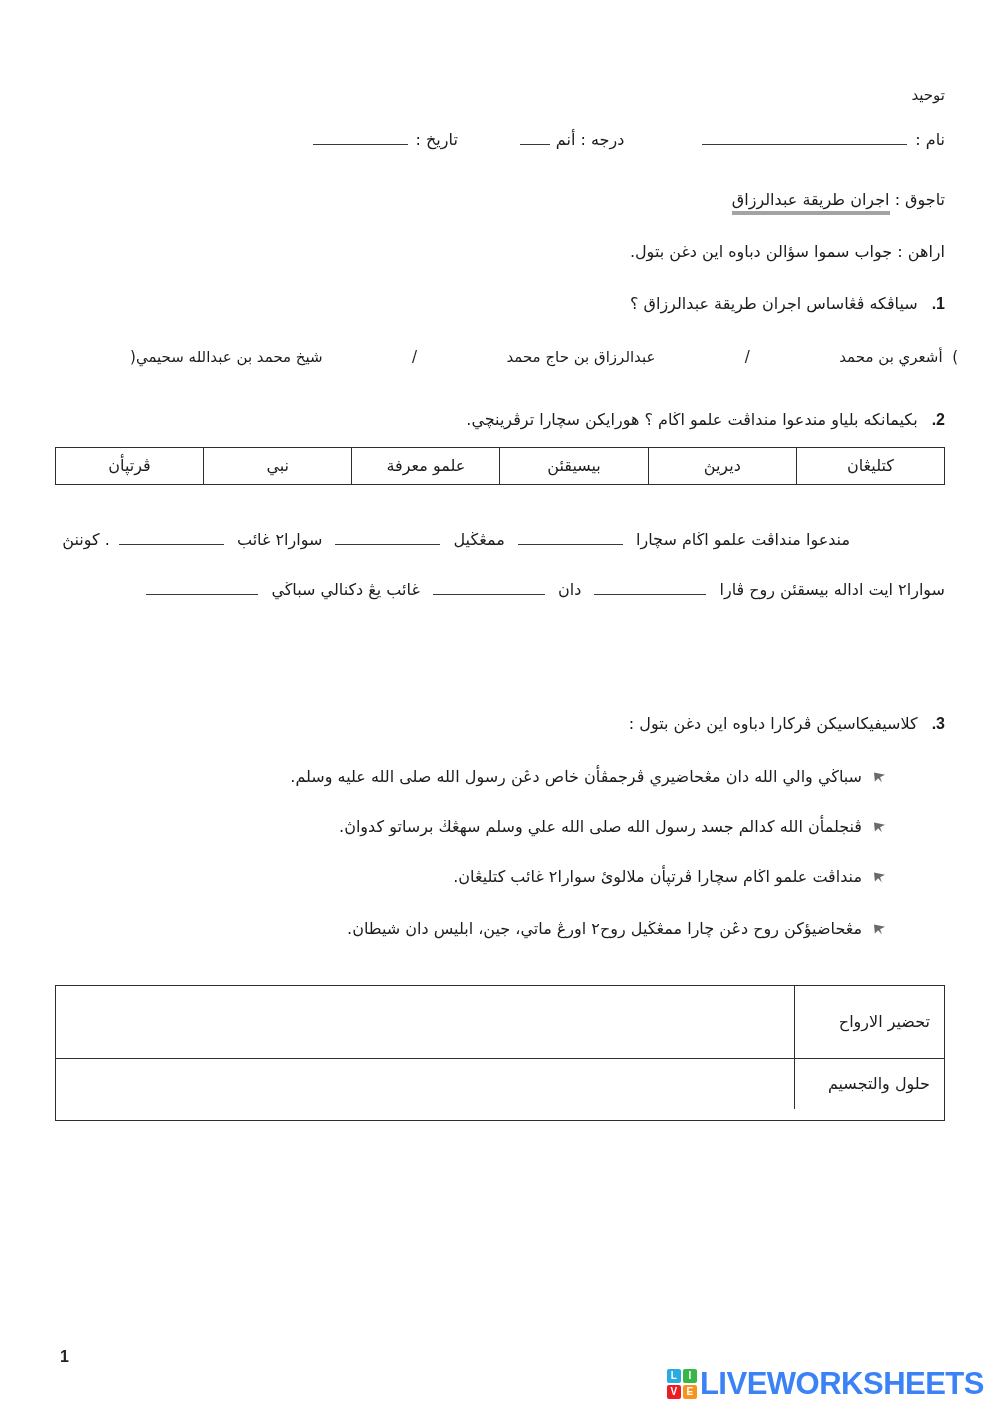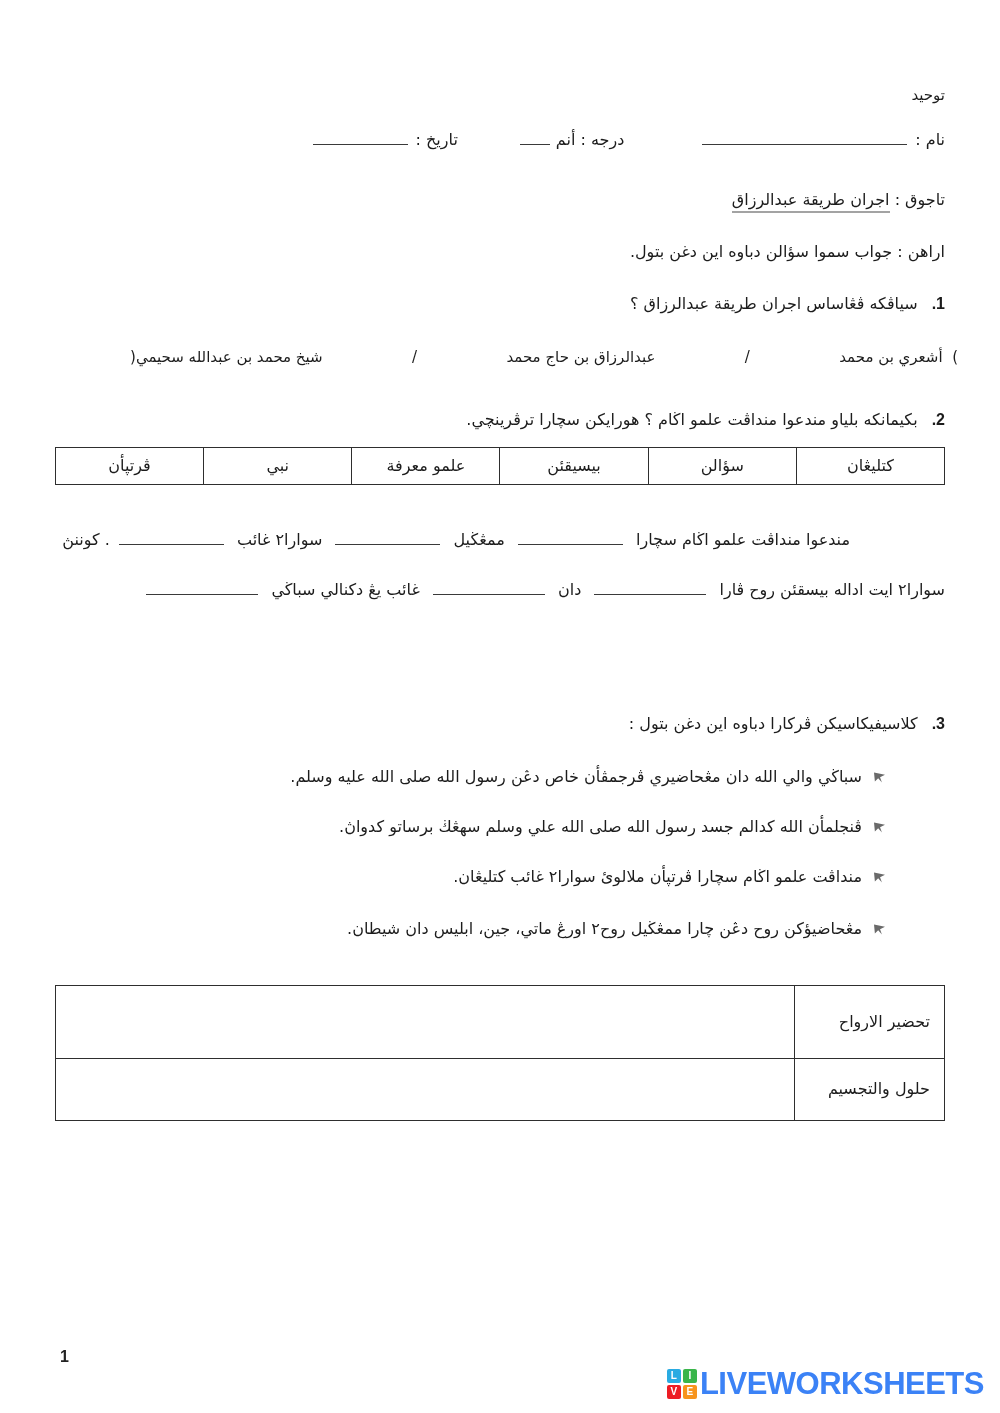--- a/index.html
+++ b/index.html
@@ -11,21 +11,21 @@
   }
   .ar { direction:rtl; unicode-bidi:embed; font-size:16px; line-height:1.5; }
   .abs { position:absolute; }
   .blank {
     display:inline-block; border-bottom:1px solid #3a3a3a; height:15px;
     vertical-align:baseline;
   }
   .w-name { width:205px; } .w-grade { width:30px; } .w-date { width:95px; }
   .w-fill { width:105px; } .w-fill2 { width:112px; }
   .hdr-row { display:flex; direction:rtl; align-items:baseline; right:55px; top:128px; }
-  .topic-title { text-decoration:none; border-bottom:2px solid #a3a3a3; padding-bottom:2px; }
+  .topic-title { text-decoration:none; border-bottom:4px solid #a3a3a3; padding-bottom:2px; }
   .q-row { display:flex; direction:rtl; align-items:baseline; gap:14px; }
   .q-num { font-weight:bold; font-size:16px; font-family:"Liberation Sans", sans-serif; }
   .options-row {
     left:130px; right:42px; top:346px; display:flex; direction:rtl;
     justify-content:space-between; align-items:baseline; font-size:15px;
   }
   .opt-group { direction:rtl; unicode-bidi:embed; }
   .paren { direction:ltr; unicode-bidi:embed; }
   
   .wtable {
@@ -46,21 +46,21 @@
   
   .ctable { left:55px; right:55px; top:985px; border:1px solid #2e2e2e; direction:rtl; }
   .crow { display:flex; border-bottom:1px solid #2e2e2e; }
   .crow:last-child { border-bottom:none; }
   .clabel {
     width:150px; border-left:1px solid #2e2e2e; display:flex; flex-direction:column;
     justify-content:center; padding:6px 14px; font-size:16px; direction:rtl;
     line-height:2.4;
   }
   .canswer { flex:1; }
-  .r1 { height:73px; } .r2 { height:61px; } .r3 { height:172px; }
+  .r1 { height:73px; } .r2 { height:61px;flex-direction:column; } .r3 { height:172px; }
   
   .page-num { left:60px; top:1348px; font-family:"Liberation Sans", sans-serif; font-size:16px; font-weight:bold; color:#222; }
   .logo { right:16px; top:1366px; display:flex; align-items:center; gap:3px; }
   .logo-tiles { display:grid; grid-template-columns:14px 14px; grid-auto-rows:14px; gap:2px; }
   .tile {
     color:#fff; font-size:10px; font-weight:bold; line-height:14px; text-align:center;
     font-family:"Liberation Sans", sans-serif; border-radius:2px;
   }
   .logo-text {
     font-family:"Liberation Sans", sans-serif; font-weight:bold; font-size:31px;
@@ -103,21 +103,21 @@
     <span class="opt-group"><span>شيخ محمد بن عبدالله سحيمي</span><span class="paren">)</span></span>
   </div>
 
   <div class="abs q-row ar" style="right:55px; top:408px;">
     <span class="q-num">2.</span>
     <span>بكيمانكه بلياو مندعوا منداڤت علمو اڬام ؟ هورايكن سچارا ترڤرينچي.</span>
   </div>
 
   <div class="abs wtable">
     <div class="wcell">كتليڠان</div>
-    <div class="wcell">سؤالن</div>
+    <div class="wcell">ديريڽ</div>
     <div class="wcell">بيسيقئن</div>
     <div class="wcell">علمو معرفة</div>
     <div class="wcell">نبي</div>
     <div class="wcell">ڤرتڽأن</div>
   </div>
 
   <div class="abs ar" style="right:150px; top:528px;">
     <span>مندعوا منداڤت علمو اڬام سچارا</span>
     <span class="blank w-fill" style="margin:0 8px;"></span>
     <span>ممڠڬيل</span>

